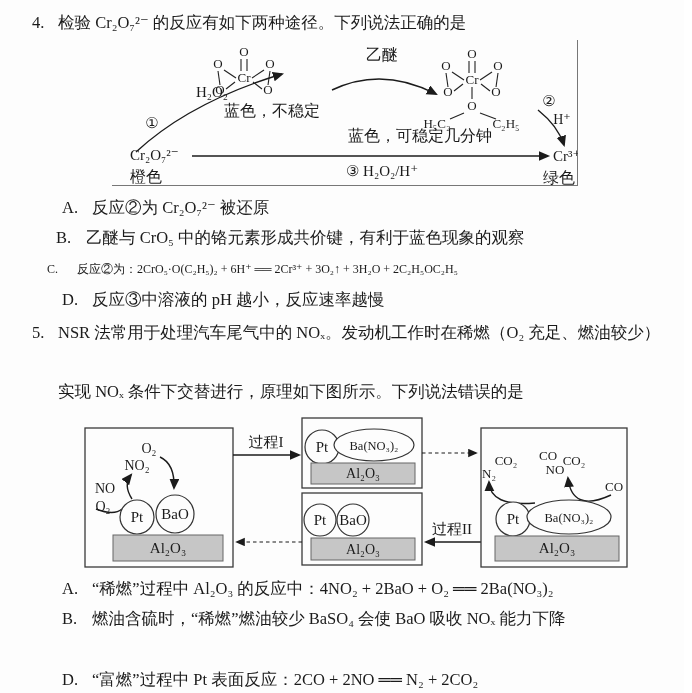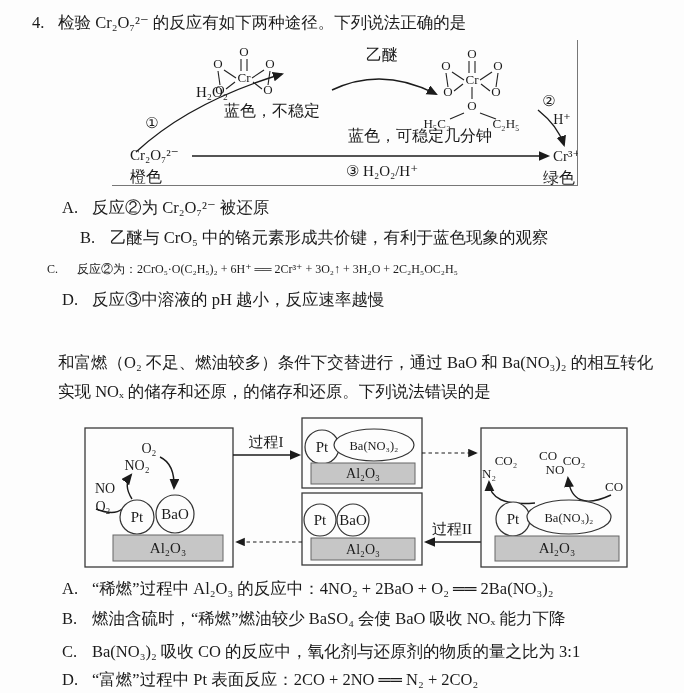--- a/index.html
+++ b/index.html
@@ -95,35 +95,35 @@
       <line class="arrow" x1="80" y1="116" x2="436" y2="116" marker-end="url(#ah4)"></line>
       <text class="t15" x="270" y="136" text-anchor="middle">③ H₂O₂/H⁺</text>
       <text class="t15" x="441" y="121">Cr³⁺</text>
       <text class="t16" x="463" y="143" text-anchor="end">绿色</text>
     </svg>
   </div>
 
   <div class="line" style="left:62px;top:197px">
     <span class="ol">A.</span><span>反应②为 Cr₂O₇²⁻ 被还原</span>
   </div>
-  <div class="line" style="left:80px;top:227px">
+  <div class="line" style="left:56px;top:227px">
     <span class="ol">B.</span><span>乙醚与 CrO₅ 中的铬元素形成共价键，有利于蓝色现象的观察</span>
   </div>
   <div class="line" style="left:47px;top:258px;font-size:12px">
     <span class="ol">C.</span><span>反应②为：2CrO₅·O(C₂H₅)₂ + 6H⁺ ══ 2Cr³⁺ + 3O₂↑ + 3H₂O + 2C₂H₅OC₂H₅</span>
   </div>
   <div class="line" style="left:62px;top:289px">
     <span class="ol">D.</span><span>反应③中溶液的 pH 越小，反应速率越慢</span>
   </div>
 
-  <div class="line" style="left:58px;top:352px">
-    <span>和富燃（O₂ 不足、燃油较多）条件下交替进行，通过 BaO 和 Ba(NO₃)₂ 的相互转化</span>
+  <div class="line" style="left:32px;top:322px">
+    <span class="qn">5.</span><span>NSR 法常用于处理汽车尾气中的 NOₓ。发动机工作时在稀燃（O₂ 充足、燃油较少）</span>
   </div>
   <div class="line" style="left:58px;top:381px">
-    <span>实现 NOₓ 的储存和还原，的储存和还原。下列说法错误的是</span>
+    <span>实现 NOₓ 条件下交替进行，原理如下图所示。下列说法错误的是</span>
   </div>
 
   <svg style="position:absolute;left:80px;top:415px" width="552" height="160" viewBox="0 0 552 160">
     <defs>
       <marker id="ah5" markerWidth="9" markerHeight="8" refX="6.5" refY="3.5" orient="auto">
         <path d="M0,0 L8,3.5 L0,7 Z" fill="#1b1b1b"></path>
       </marker>
     </defs>
 
     <g>
@@ -191,20 +191,17 @@
       <text class="t15" x="477" y="138" text-anchor="middle">Al₂O₃</text>
     </g>
   </svg>
 
   <div class="line" style="left:62px;top:578px">
     <span class="ol">A.</span><span>“稀燃”过程中 Al₂O₃ 的反应中：4NO₂ + 2BaO + O₂ ══ 2Ba(NO₃)₂</span>
   </div>
   <div class="line" style="left:62px;top:608px">
     <span class="ol">B.</span><span>燃油含硫时，“稀燃”燃油较少 BaSO₄ 会使 BaO 吸收 NOₓ 能力下降</span>
   </div>
-  <div class="line" style="left:62px;top:641px">
-    <span class="ol">C.</span><span>Ba(NO₃)₂ 吸收 CO 的反应中，氧化剂与还原剂的物质的量之比为 3:1</span>
-  </div>
   <div class="line" style="left:62px;top:669px">
     <span class="ol">D.</span><span>“富燃”过程中 Pt 表面反应：2CO + 2NO ══ N₂ + 2CO₂</span>
   </div>
 
 </div>
 
 </body></html>

